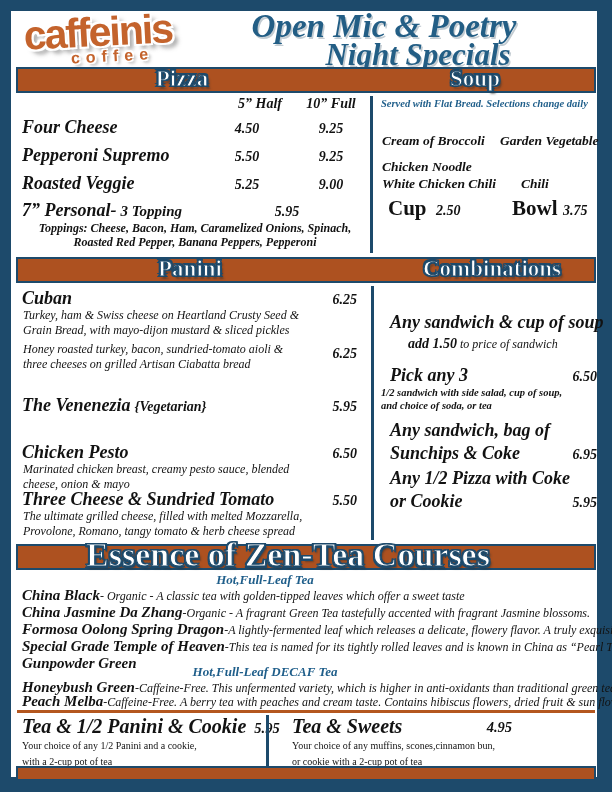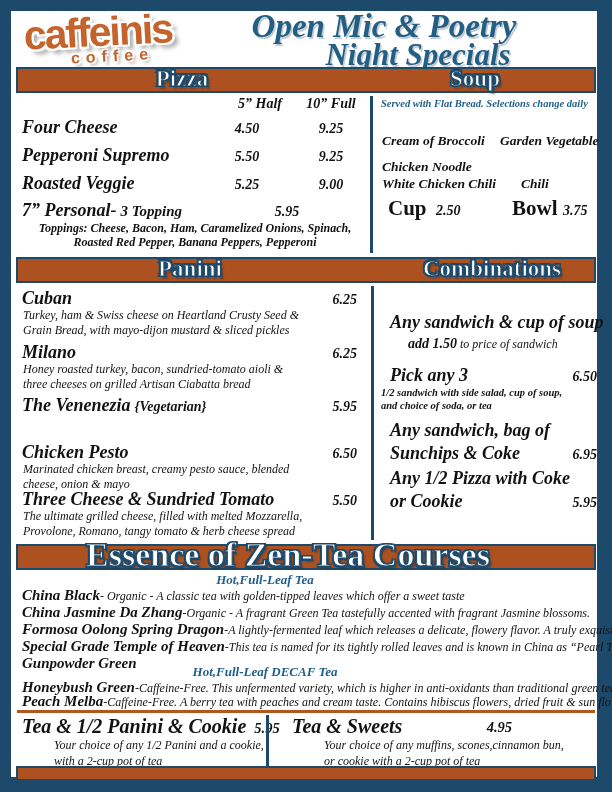--- a/index.html
+++ b/index.html
@@ -64,21 +64,21 @@
 
   
   .tea-sub{left:0;width:530px;text-align:center;font-size:13px;color:#1f5e8a;}
   .tea-name{font-size:15px;}
   .tea-desc{font-size:12px;}
   .tea-line{left:22px;}
 
   
   .bot-title{font-size:20px;}
   .bot-price{font-size:14.5px;}
-  .bot-desc{font-size:12px;line-height:15.5px;font-style:italic;white-space:nowrap;margin-left:32px;}
+  .bot-desc{font-size:10px;line-height:15.5px;white-space:nowrap;}
 </style>
 </head>
 <body>
 
 <div class="page">
   <div class="panel"></div>
 
   <div class="logo">
     <div class="logo-main">caffeinis</div>
     <div class="logo-sub">coffee</div>
@@ -137,21 +137,20 @@
 
   <div class="abs pan-item" style="top:288px;">
     <div style="margin-left:22px;"><span class="pan-name bi">Cuban</span></div>
     <span class="abs price bi pan-price">6.25</span>
     <div class="pan-desc">
         <div>Turkey, ham &amp; Swiss cheese on Heartland Crusty Seed &amp;</div>
         <div>Grain Bread, with mayo-dijon mustard &amp; sliced pickles</div>
       </div>
   </div>
   <div class="abs pan-item" style="top:342px;">
-    <div style="margin-left:22px;"><span class="pan-name bi">Milano</span></div>
     <span class="abs price bi pan-price">6.25</span>
     <div class="pan-desc">
         <div>Honey roasted turkey, bacon, sundried-tomato aioli &amp;</div>
         <div>three cheeses on grilled Artisan Ciabatta bread</div>
       </div>
   </div>
   <div class="abs pan-item" style="top:395px;">
     <div style="margin-left:22px;"><span class="pan-name bi">The Venenezia</span> <span class="pan-tag bi">{Vegetarian}</span></div>
     <span class="abs price bi pan-price">5.95</span>
   </div>

